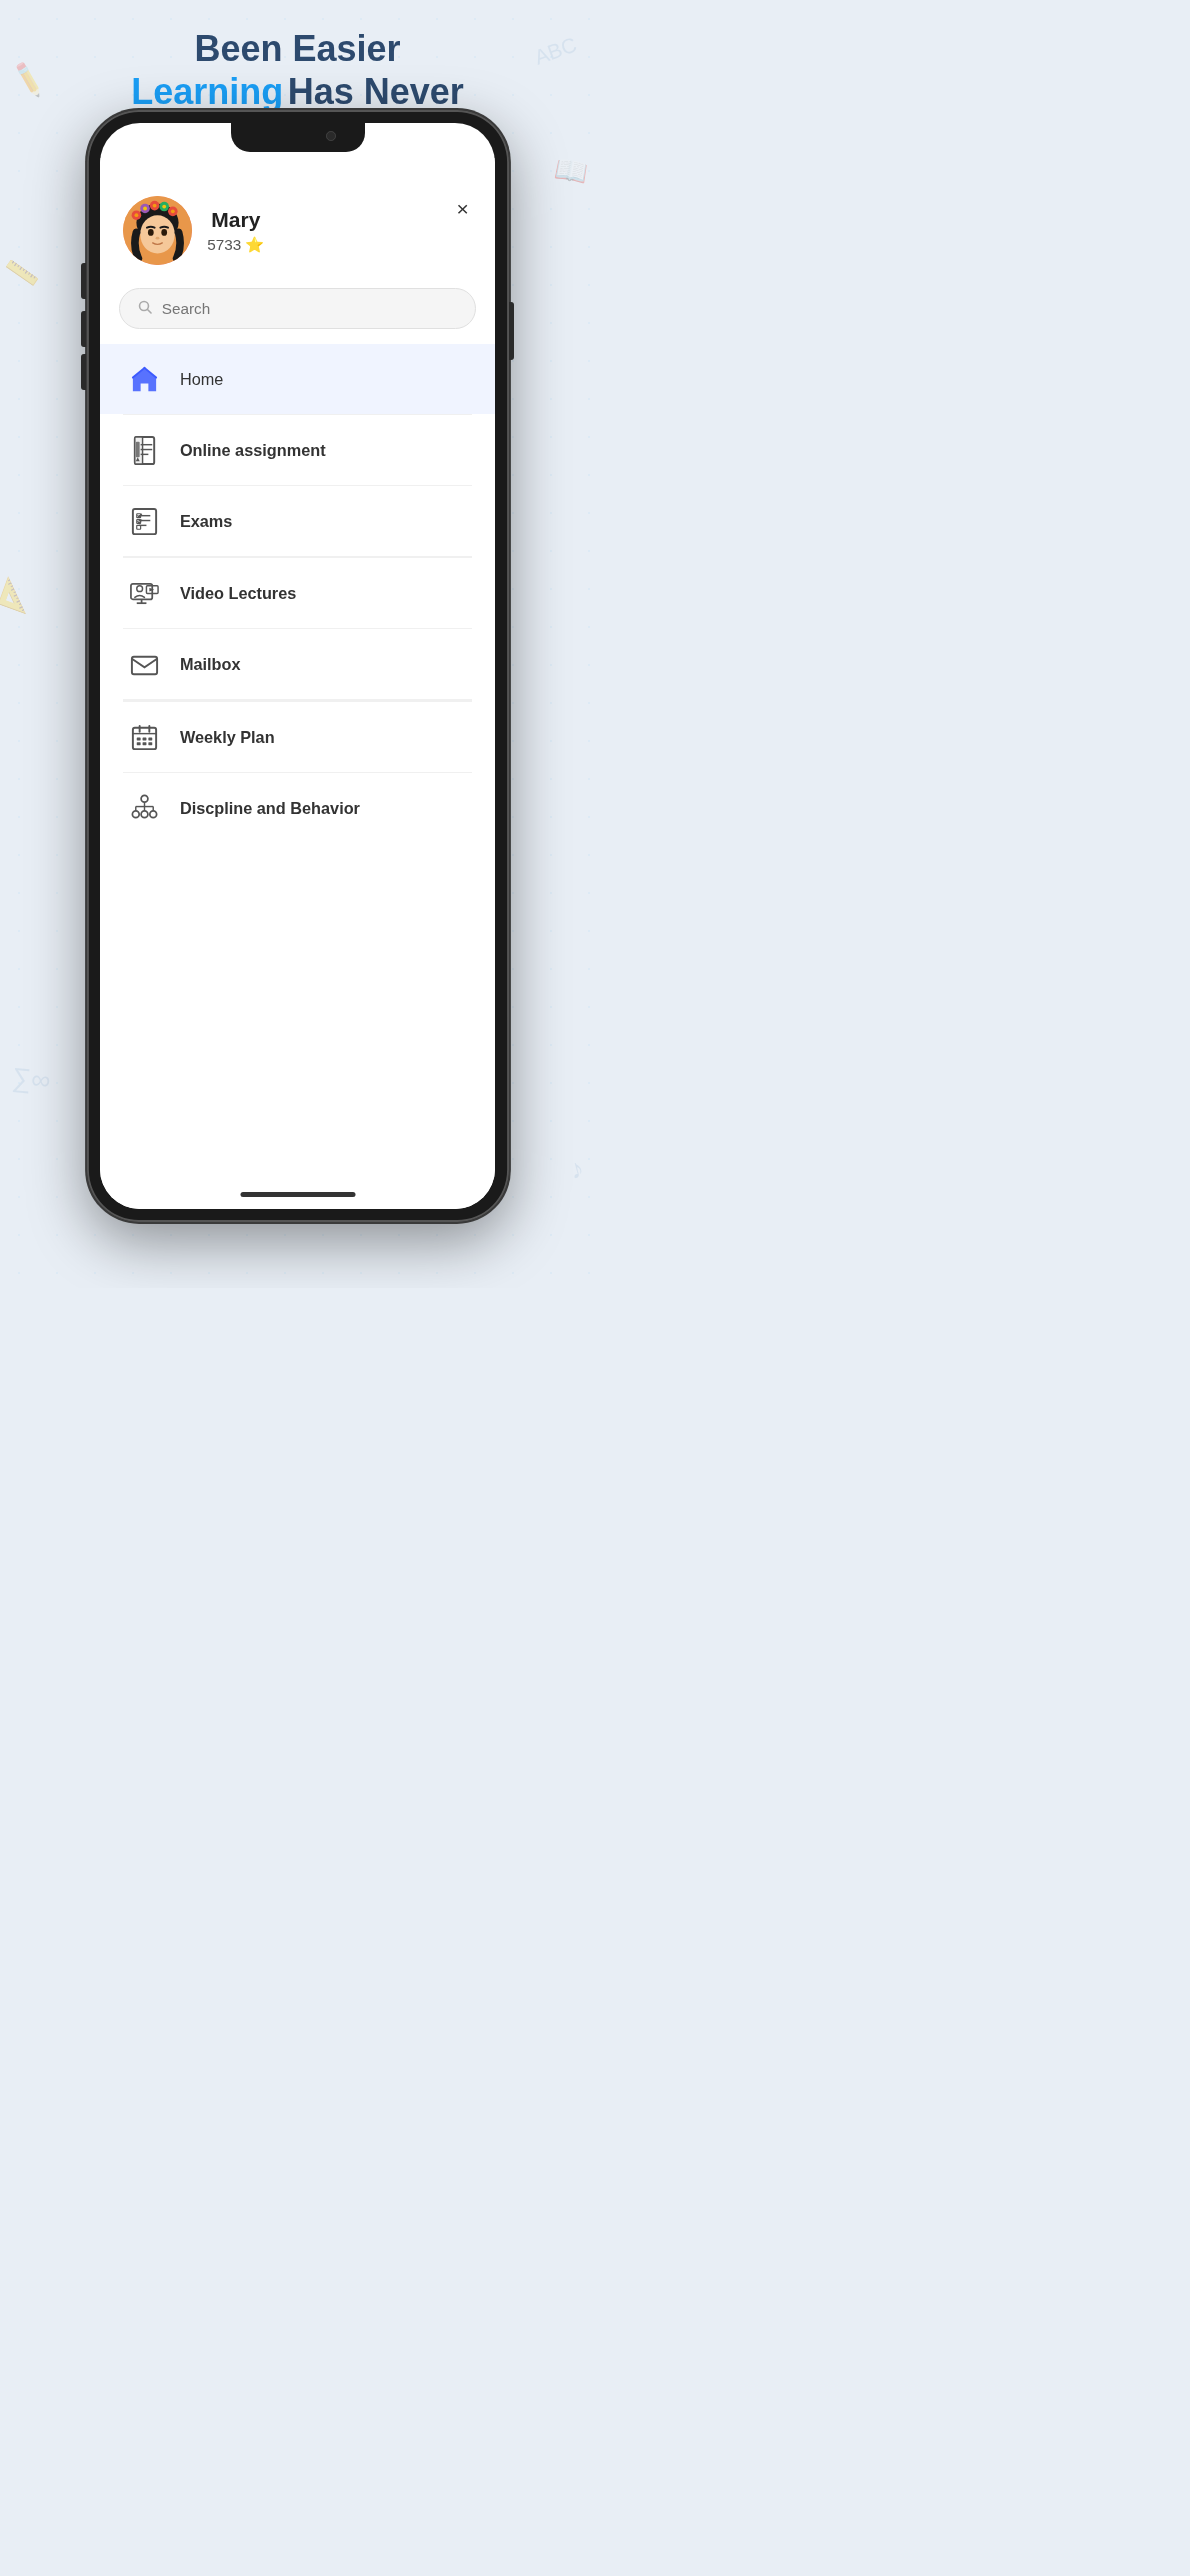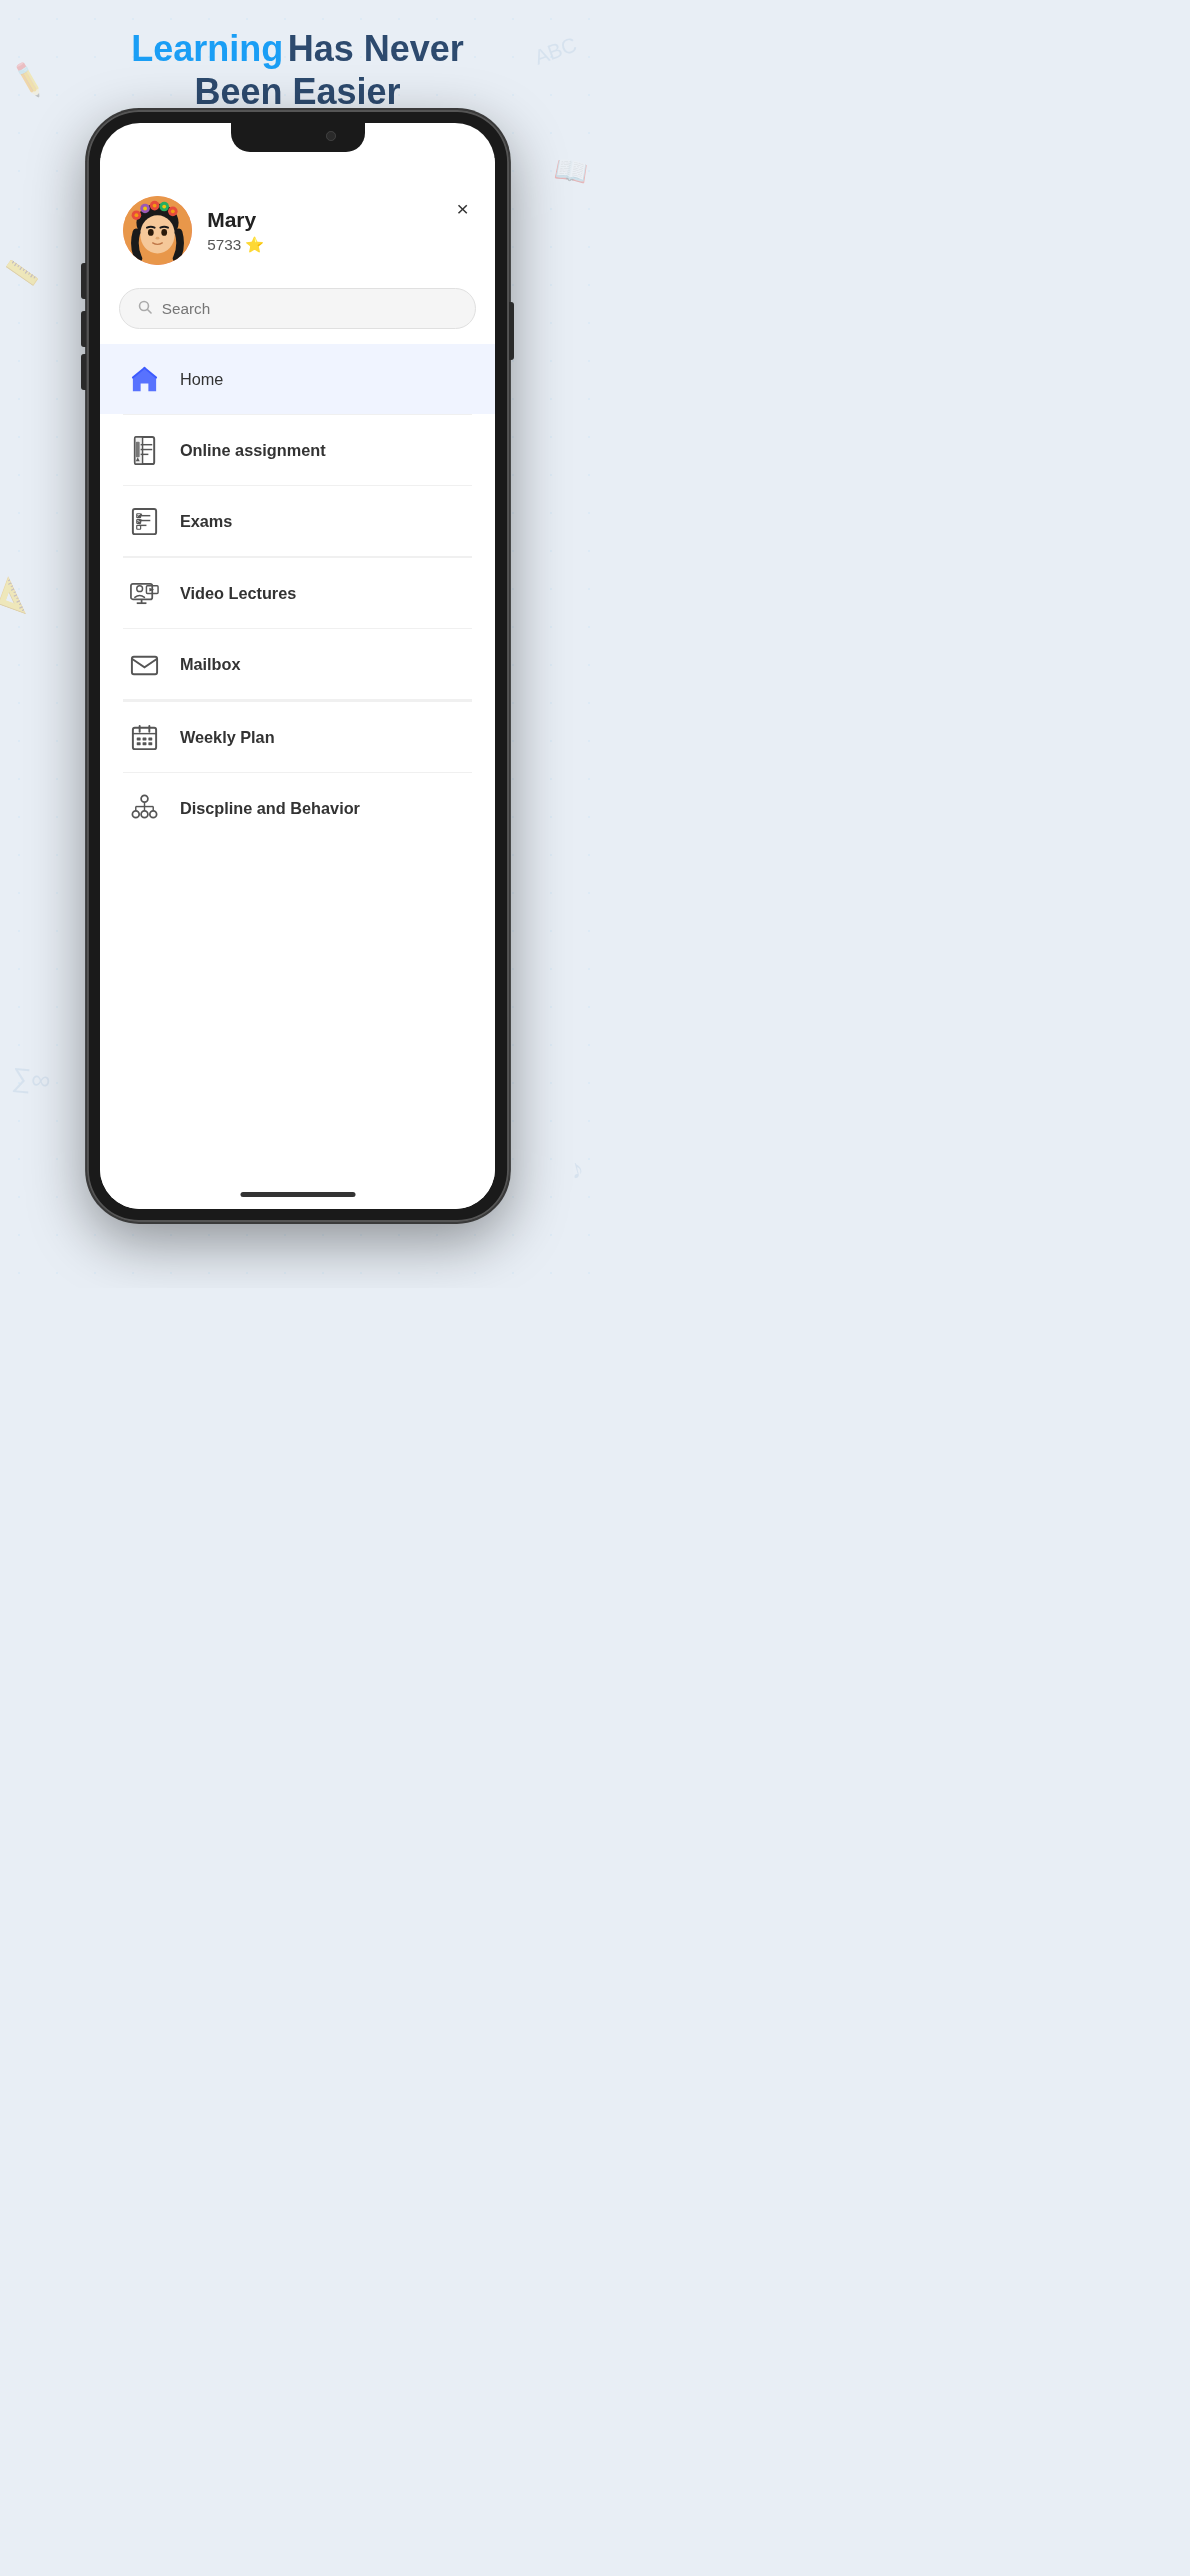--- a/index.html
+++ b/index.html
@@ -174,20 +174,21 @@
     .user-info {
       display: flex;
       flex-direction: column;
       gap: 3.8px;
     }
 
     .user-name {
       font-size: 21px;
       font-weight: 600;
       color: #222;
+      text-align: center;
     }
 
     .user-points {
       font-size: 15.3px;
       color: #555;
       text-align: center;
     }
 
     
     .search-bar {
@@ -300,25 +301,25 @@
   <span class="doodle-el" style="top:20%;left:1%;--rot:-10deg;">📏</span>
   <span class="doodle-el" style="bottom:15%;left:2%;--rot:5deg;">∑∞</span>
   <span class="doodle-el" style="bottom:8%;right:2%;--rot:-15deg;">♪</span>
   <span class="doodle-el" style="top:45%;left:0%;--rot:20deg;">📐</span>
 </div>
 
 <div class="bg-pattern"></div>
 
 <div class="header-title">
   <div>
+    <span class="rest">Been Easier</span>
+  </div>
+  <div>
     <span class="learning">Learning</span>
     <span class="rest"> Has Never</span>
-  </div>
-  <div>
-    <span class="rest">Been Easier</span>
   </div>
 </div>
 
 <div class="phone-frame">
   <div class="phone-screen">
 
     <div class="notch">
       <div class="notch-camera"></div>
     </div>
 

